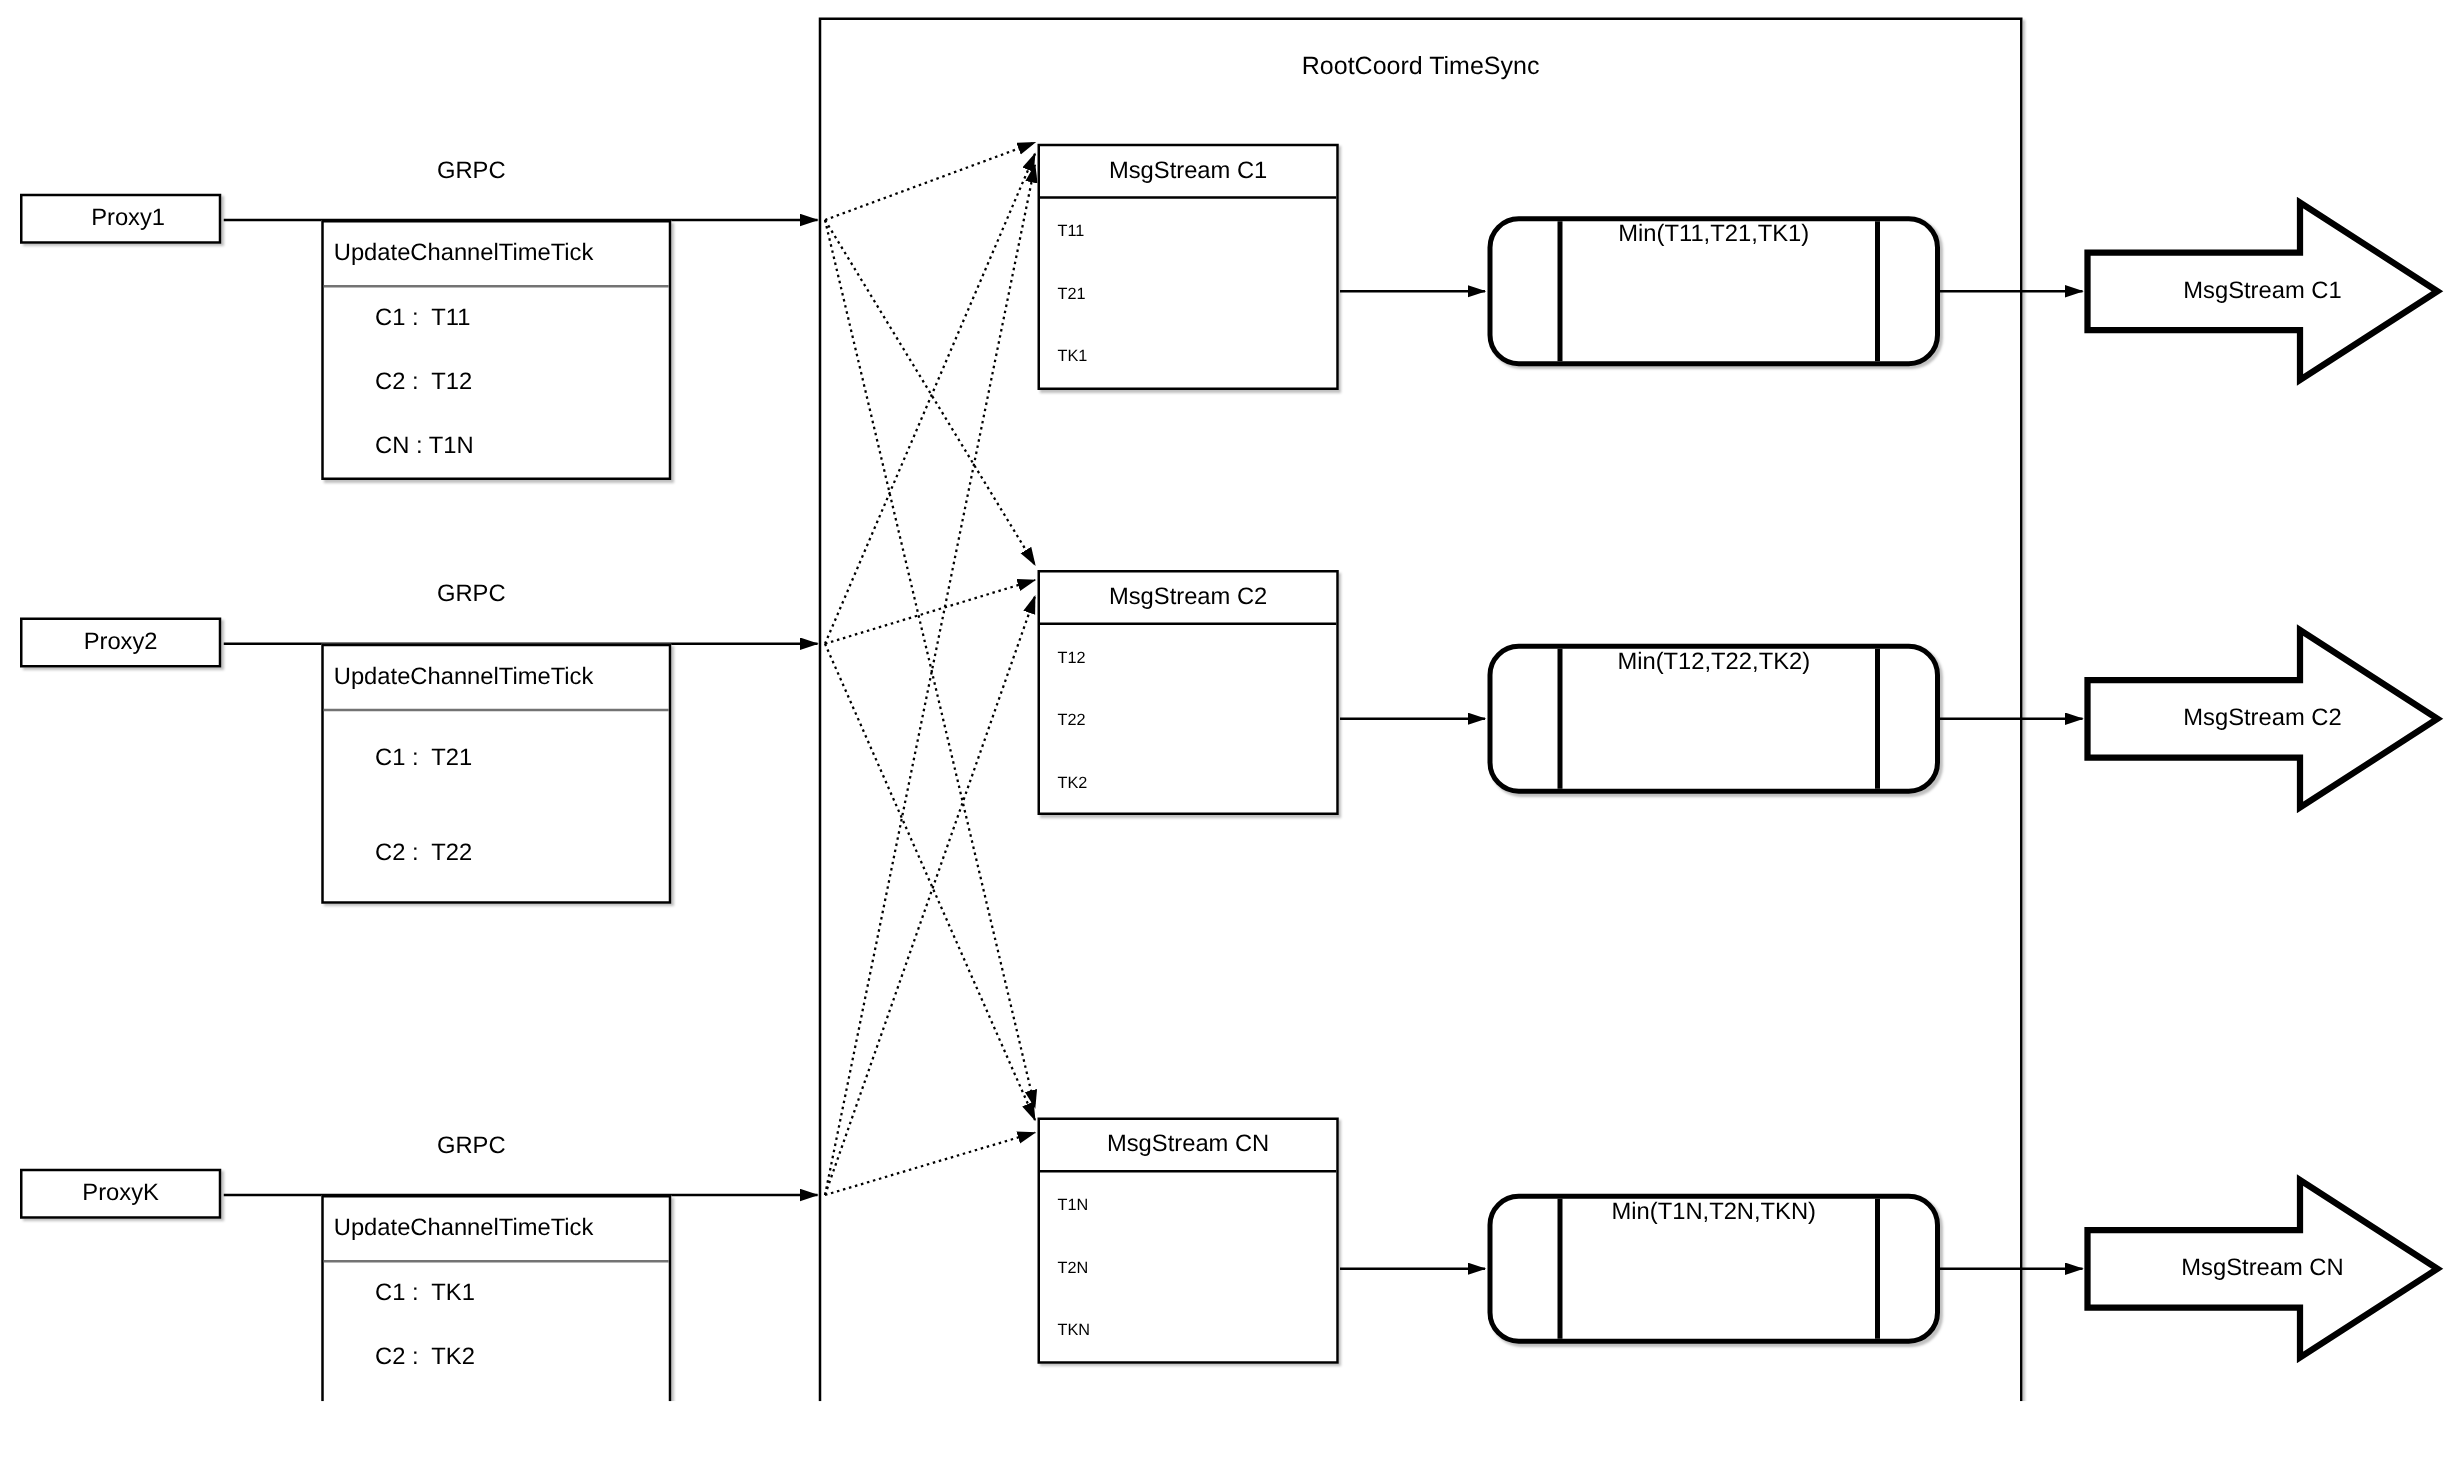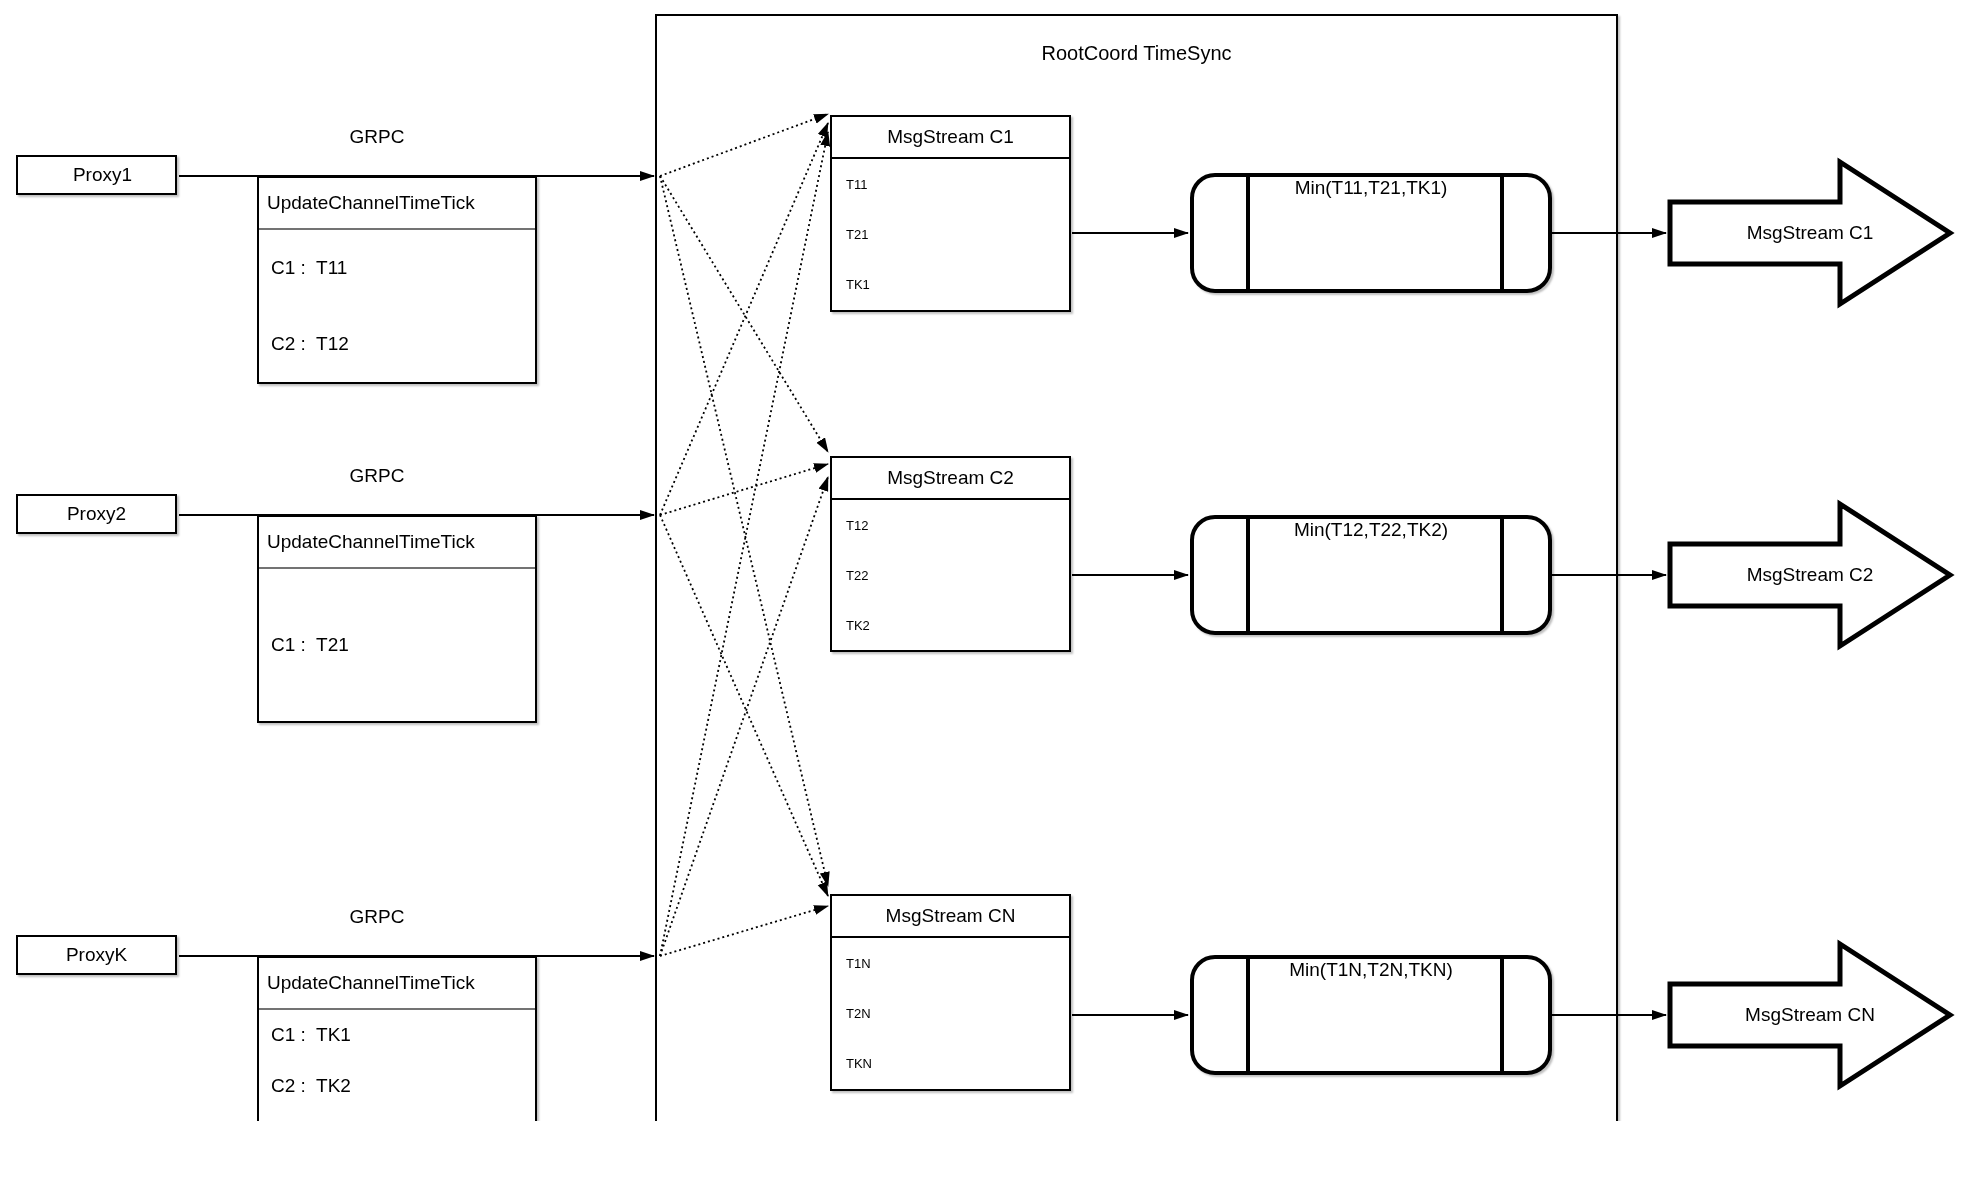--- a/index.html
+++ b/index.html
@@ -10,21 +10,21 @@
   .shadowed{box-shadow:2px 2px 2px rgba(0,0,0,0.25);}
   .proxy-box{width:161px;height:40px;border:2px solid #000;background:#fff;
     display:flex;align-items:center;justify-content:center;font-size:19px;}
   .grpc-label{width:200px;height:24px;text-align:center;font-size:19px;}
   .utable{width:280px;height:208px;border:2px solid #000;background:#fff;
     display:flex;flex-direction:column;}
   .utable-header{height:50px;border-bottom:2px solid #737373;display:flex;
     align-items:center;padding-left:8px;font-size:19px;}
   .utable-rows{flex:1;display:flex;flex-direction:column;}
   .utable-row{flex:1;display:flex;align-items:center;padding-left:12px;
-    font-size:19px;white-space:pre;}
+    font-size:19px;white-space:pre;margin-left:29px;}
   .rc-box{border:2px solid #000;background:transparent;}
   .rc-title{text-align:center;font-size:20px;}
   .ms-box{width:241px;border:2px solid #000;background:#fff;
     display:flex;flex-direction:column;}
   .ms-header{height:40px;border-bottom:2px solid #000;display:flex;
     align-items:center;justify-content:center;font-size:19px;}
   .ms-rows{flex:1;display:flex;flex-direction:column;}
   .ms-row{flex:1;display:flex;align-items:center;padding-left:14px;font-size:13px;}
   .min-box{width:362px;height:120px;border:4px solid #000;border-radius:25px;
     background:#fff;display:flex;align-items:flex-start;justify-content:center;
@@ -77,20 +77,21 @@
 
   <div class="abs proxy-box shadowed" style="left:16px;top:155px;padding-left:12px;">
     <span>Proxy1</span>
   </div>
   <div class="abs grpc-label" style="left:277px;top:126px;">GRPC</div>
   <div class="abs utable shadowed" style="left:257px;top:176px;">
     <div class="utable-header">UpdateChannelTimeTick</div>
     <div class="utable-rows">
       <div class="utable-row">C1 :  T11</div>
       <div class="utable-row">C2 :  T12</div>
+      <div class="utable-row">CN : T1N</div>
     </div>
   </div>
   <div class="abs ms-box shadowed" style="left:830px;top:115px;height:197px;">
     <div class="ms-header">MsgStream C1</div>
     <div class="ms-rows">
       <div class="ms-row">T11</div>
       <div class="ms-row">T21</div>
       <div class="ms-row">TK1</div>
     </div>
   </div>
@@ -102,20 +103,21 @@
   <div class="abs arrow-label" style="left:1672px;top:220px;">MsgStream C1</div>
 
   <div class="abs proxy-box shadowed" style="left:16px;top:494px;">
     <span>Proxy2</span>
   </div>
   <div class="abs grpc-label" style="left:277px;top:465px;">GRPC</div>
   <div class="abs utable shadowed" style="left:257px;top:515px;">
     <div class="utable-header">UpdateChannelTimeTick</div>
     <div class="utable-rows">
       <div class="utable-row">C1 :  T21</div>
+      <div class="utable-row">C2 :  T22</div>
     </div>
   </div>
   <div class="abs ms-box shadowed" style="left:830px;top:456px;height:196px;">
     <div class="ms-header">MsgStream C2</div>
     <div class="ms-rows">
       <div class="ms-row">T12</div>
       <div class="ms-row">T22</div>
       <div class="ms-row">TK2</div>
     </div>
   </div>

